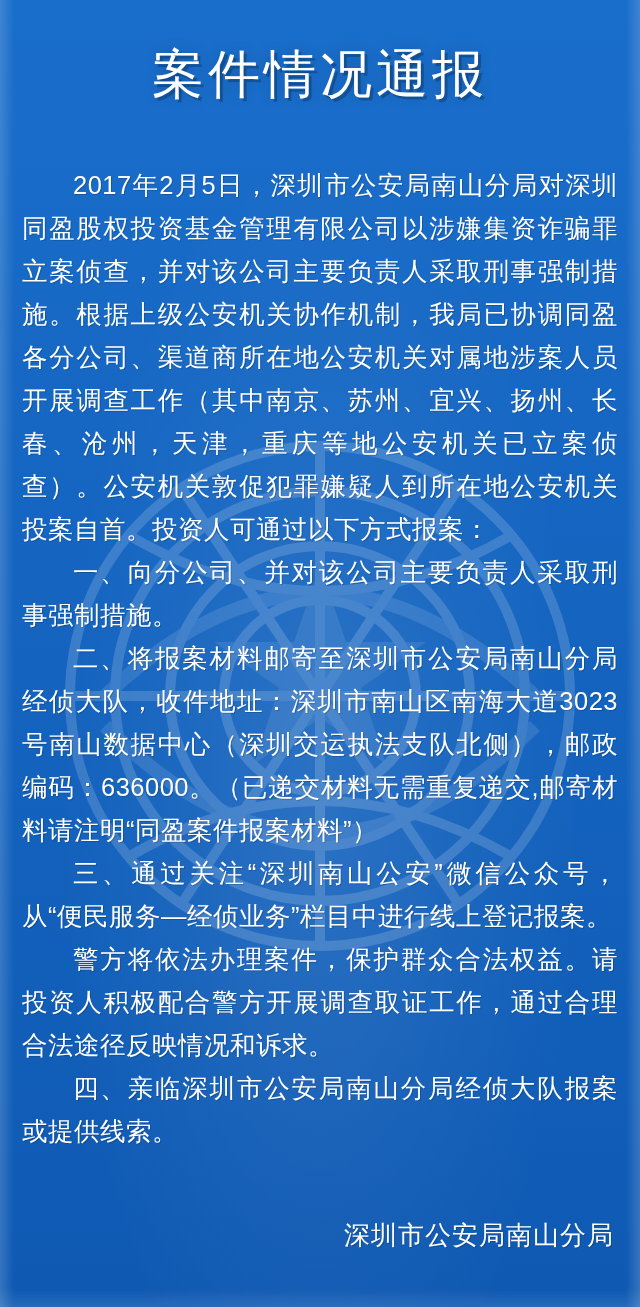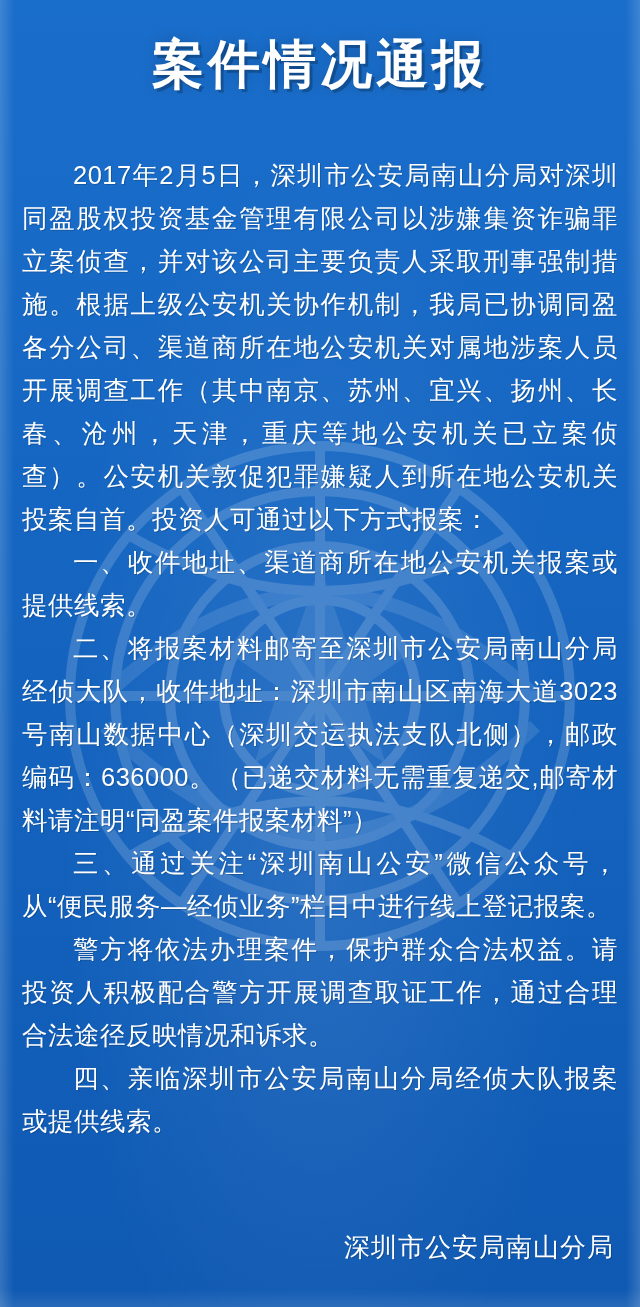--- a/index.html
+++ b/index.html
@@ -52,23 +52,23 @@
     position: relative;
     z-index: 3;
     padding: 0 22px;
     box-sizing: border-box;
   }
 
   .title {
     text-align: center;
     color: #ffffff;
     font-size: 52px;
-    font-weight: bold;
+    font-weight: normal;
     letter-spacing: 4px;
-    padding-top: 30px;
+    padding-top: 40px;
     padding-bottom: 14px;
     text-shadow: 3px 3px 0 rgba(0,0,0,0.22), 0 0 14px rgba(0,0,0,0.18);
     font-family: "DejaVu Sans", "Liberation Sans", sans-serif;
   }
 
   .body-text {
     color: #ffffff;
     font-size: 25.5px;
     line-height: 43px;
     letter-spacing: 0.5px;
@@ -79,21 +79,21 @@
     margin-top: 40px;
   }
   .para {
     margin: 0;
     text-indent: 2em;
   }
 
   .signature {
     position: absolute;
     right: 26px;
-    bottom: 40px;
+    bottom: 52px;
     z-index: 4;
     text-align: right;
     color: #ffffff;
     font-size: 26px;
     line-height: 40px;
     letter-spacing: 1px;
     text-shadow: 1px 1px 0 rgba(0,0,0,0.18);
   }
   .signature div { white-space: nowrap; }
 
@@ -137,21 +137,21 @@
         <path d="M95 330 Q310 545 525 330"></path>
       </g>
     </svg>
   </div>
 
   <div class="content">
     <div class="title">案件情况通报</div>
 
     <div class="body-text">
       <p class="para">2017年2月5日，深圳市公安局南山分局对深圳同盈股权投资基金管理有限公司以涉嫌集资诈骗罪立案侦查，并对该公司主要负责人采取刑事强制措施。根据上级公安机关协作机制，我局已协调同盈各分公司、渠道商所在地公安机关对属地涉案人员开展调查工作（其中南京、苏州、宜兴、扬州、长春、沧州，天津，重庆等地公安机关已立案侦查）。公安机关敦促犯罪嫌疑人到所在地公安机关投案自首。投资人可通过以下方式报案：</p>
-      <p class="para">一、收件地址、渠道商所在地公安机关报案或提供线索。</p>
+      <p class="para">一、向分公司、并对该公司主要负责人采取刑事强制措施。</p>
       <p class="para">二、将报案材料邮寄至深圳市公安局南山分局经侦大队，收件地址：深圳市南山区南海大道3023号南山数据中心（深圳交运执法支队北侧），邮政编码：636000。（已递交材料无需重复递交,邮寄材料请注明“同盈案件报案材料”）</p>
       <p class="para">三、通过关注“深圳南山公安”微信公众号，从“便民服务—经侦业务”栏目中进行线上登记报案。</p>
       <p class="para">警方将依法办理案件，保护群众合法权益。请投资人积极配合警方开展调查取证工作，通过合理合法途径反映情况和诉求。</p>
       <p class="para">四、亲临深圳市公安局南山分局经侦大队报案或提供线索。</p>
     </div>
   </div>
 
   <div class="signature">
     <div>深圳市公安局南山分局</div>
   </div>

